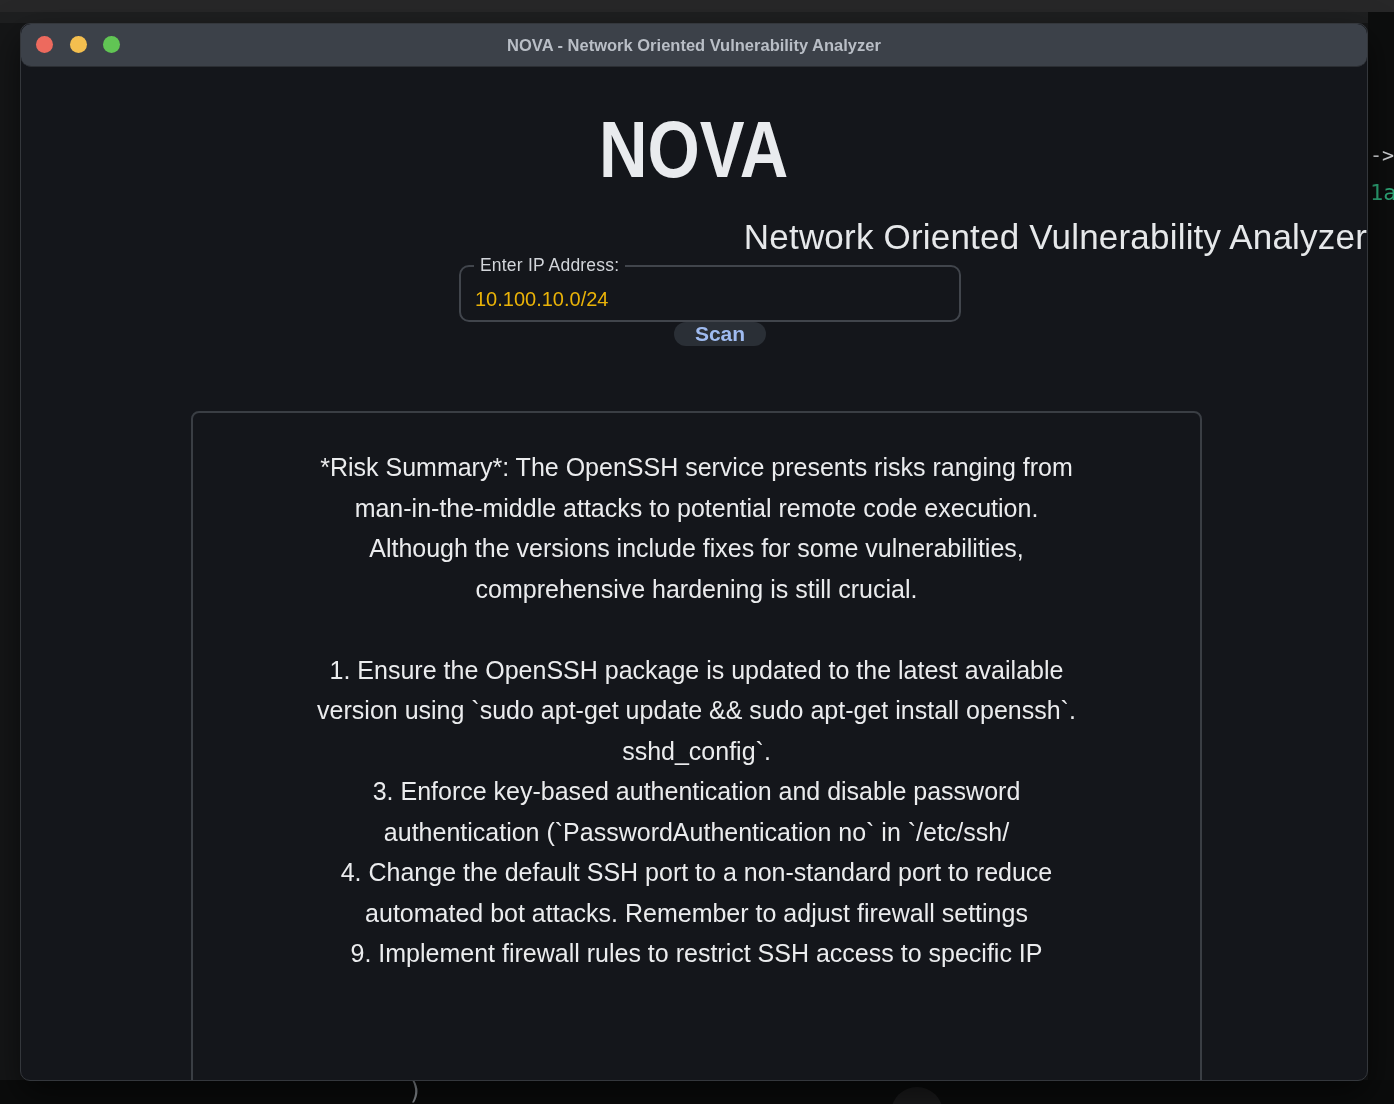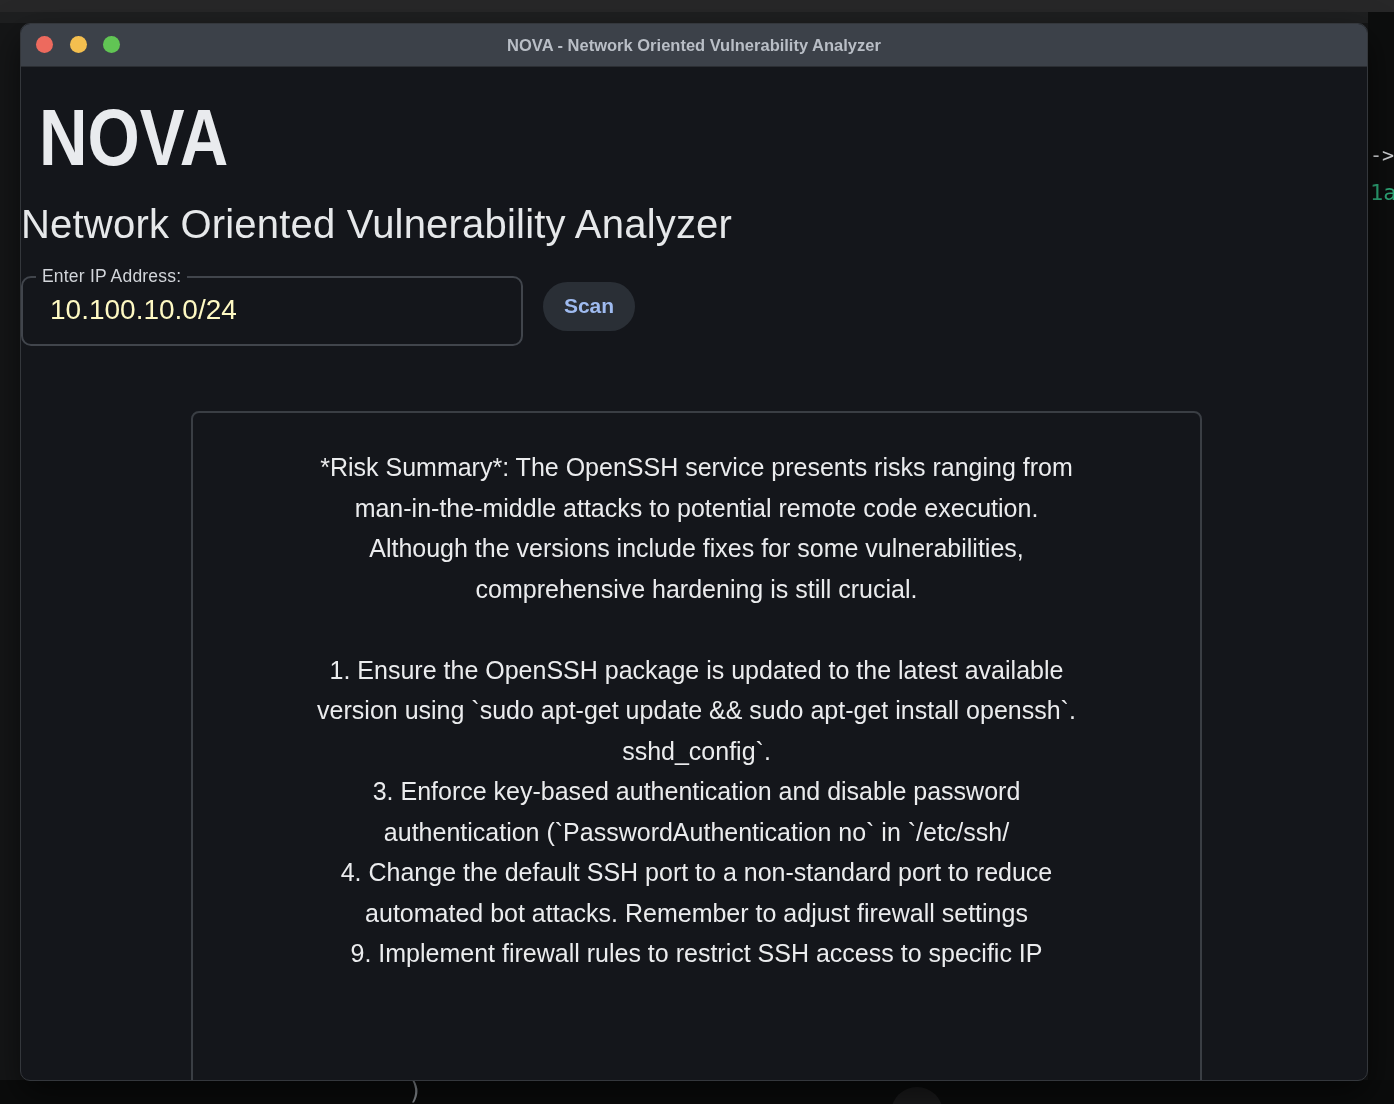--- a/index.html
+++ b/index.html
@@ -54,70 +54,71 @@
     background:#14161b;
     border-radius:10px;
     border:1px solid #34373c;
     box-shadow:0 14px 34px rgba(0,0,0,0.55);
     overflow:hidden;
   }
   .titlebar {
     position:absolute; left:0; top:0; width:100%; height:43px;
     background:#3c4149;
     border-bottom:1px solid #2b2e33;
+    border-radius:10px;
   }
   .traffic-light {
     position:absolute; top:12px; width:17px; height:17px; border-radius:50%;
   }
   .tl-close    { left:15px; background:#ed6a5e; }
   .tl-minimize { left:49px; background:#f4bf4f; }
   .tl-zoom     { left:82px; background:#61c554; }
   .window-title {
     position:absolute; left:0; top:0; width:100%; height:43px;
     line-height:43px; text-align:center;
     font-size:16.5px; font-weight:bold; color:#b9bec6;
   }
 
   
   .app-heading {
-    position:absolute; left:0; top:76px; width:100%; height:76px;
-    text-align:left;
+    position:absolute; left:0; top:88px; width:100%; height:76px;
+    text-align:center;
   }
   .app-heading span {
     display:inline-block;
     font-size:80px; font-weight:bold; line-height:76px; color:#e9ebee;
     transform:scaleX(0.84); transform-origin:center;
     white-space:nowrap;
   }
   .app-subheading {
-    position:absolute; left:0; top:182px; width:100%;
-    text-align:left;
-    font-size:40px; line-height:36px; color:#e6e8ea;
+    position:absolute; left:0; top:195px; width:100%;
+    text-align:right;
+    font-size:35px; line-height:36px; color:#e6e8ea;
     letter-spacing:0.2px;
   }
 
   .form-row {
-    position:absolute; left:0; top:242px; width:100%; height:80px;
-    display:flex; justify-content:flex-start; align-items:center;
+    position:absolute; left:16px; top:242px; width:100%; height:80px;
+    display:flex; justify-content:flex-end; align-items:center;flex-direction:column;
   }
   .ip-fieldset {
     width:502px; height:80px;
     border:2px solid #41454c; border-radius:10px;
     background:transparent;
   }
   .ip-fieldset legend {
     margin-left:13px; padding:0 6px;
     font-size:17.5px; color:#d2d5da; letter-spacing:0.2px;
   }
   .ip-input {
-    display:block; margin-top:2px; padding-left:27px;
+    display:block; margin-top:2px; padding-left:14px;
     width:460px; height:42px;
     background:transparent; border:none; outline:none;
     font-family:"Liberation Sans", sans-serif;
-    font-size:28px; color:#fef9c3;
+    font-size:20px; color:#eab308;
   }
   .scan-button {
     margin-left:20px; width:92px; height:49px;
     border:none; border-radius:25px;
     background:#2a2f36; color:#9fbbf0;
     font-family:"Liberation Sans", sans-serif;
     font-size:21px; font-weight:bold;
     cursor:pointer;
   }
 

